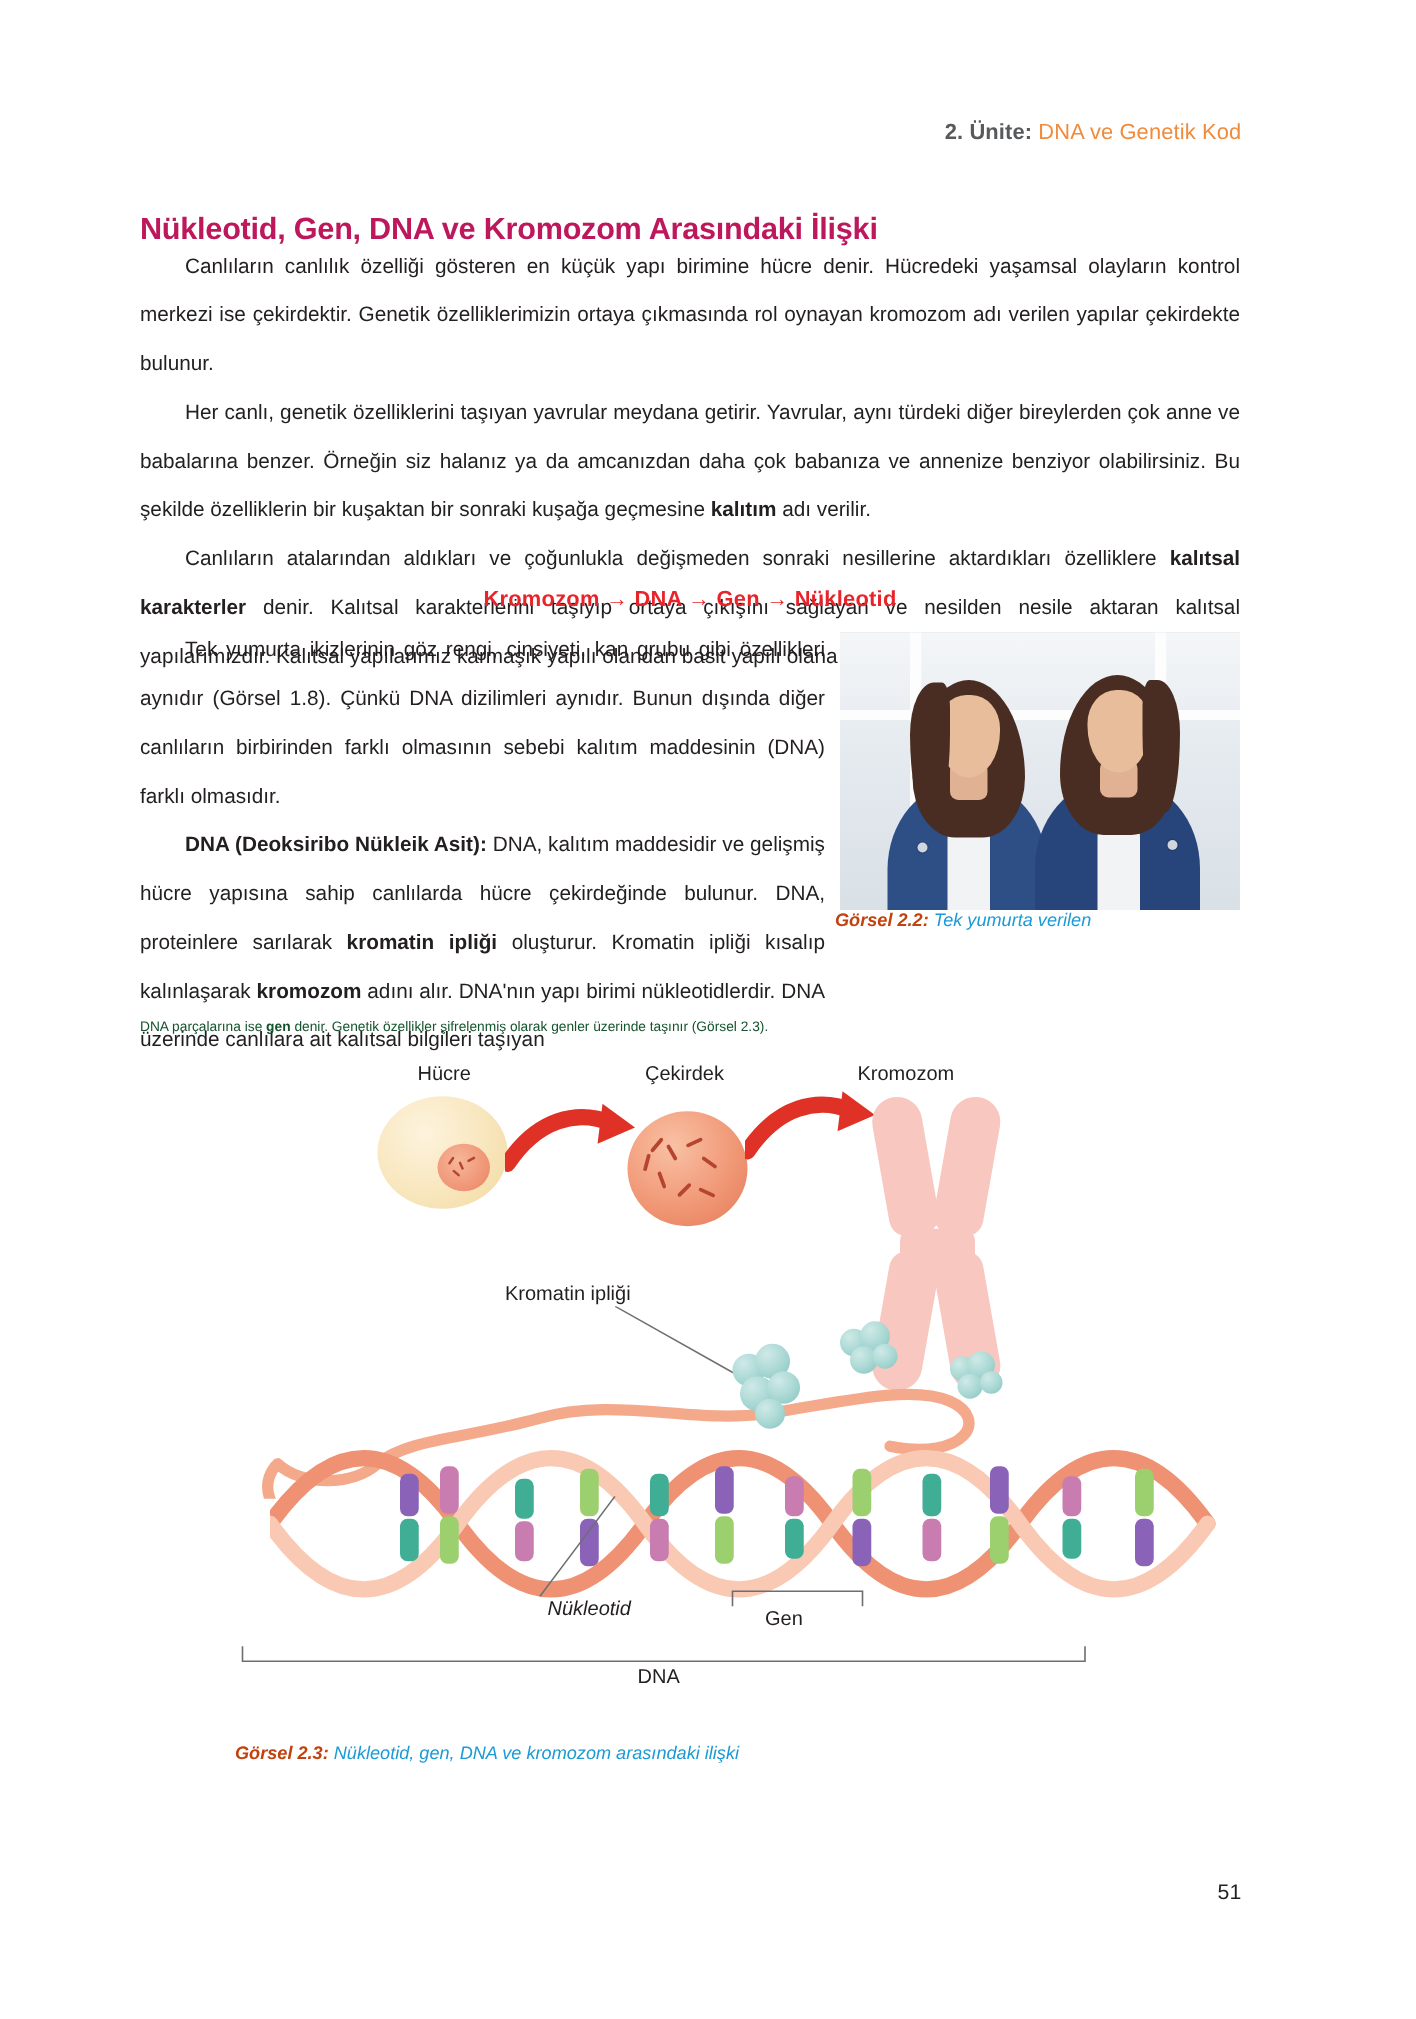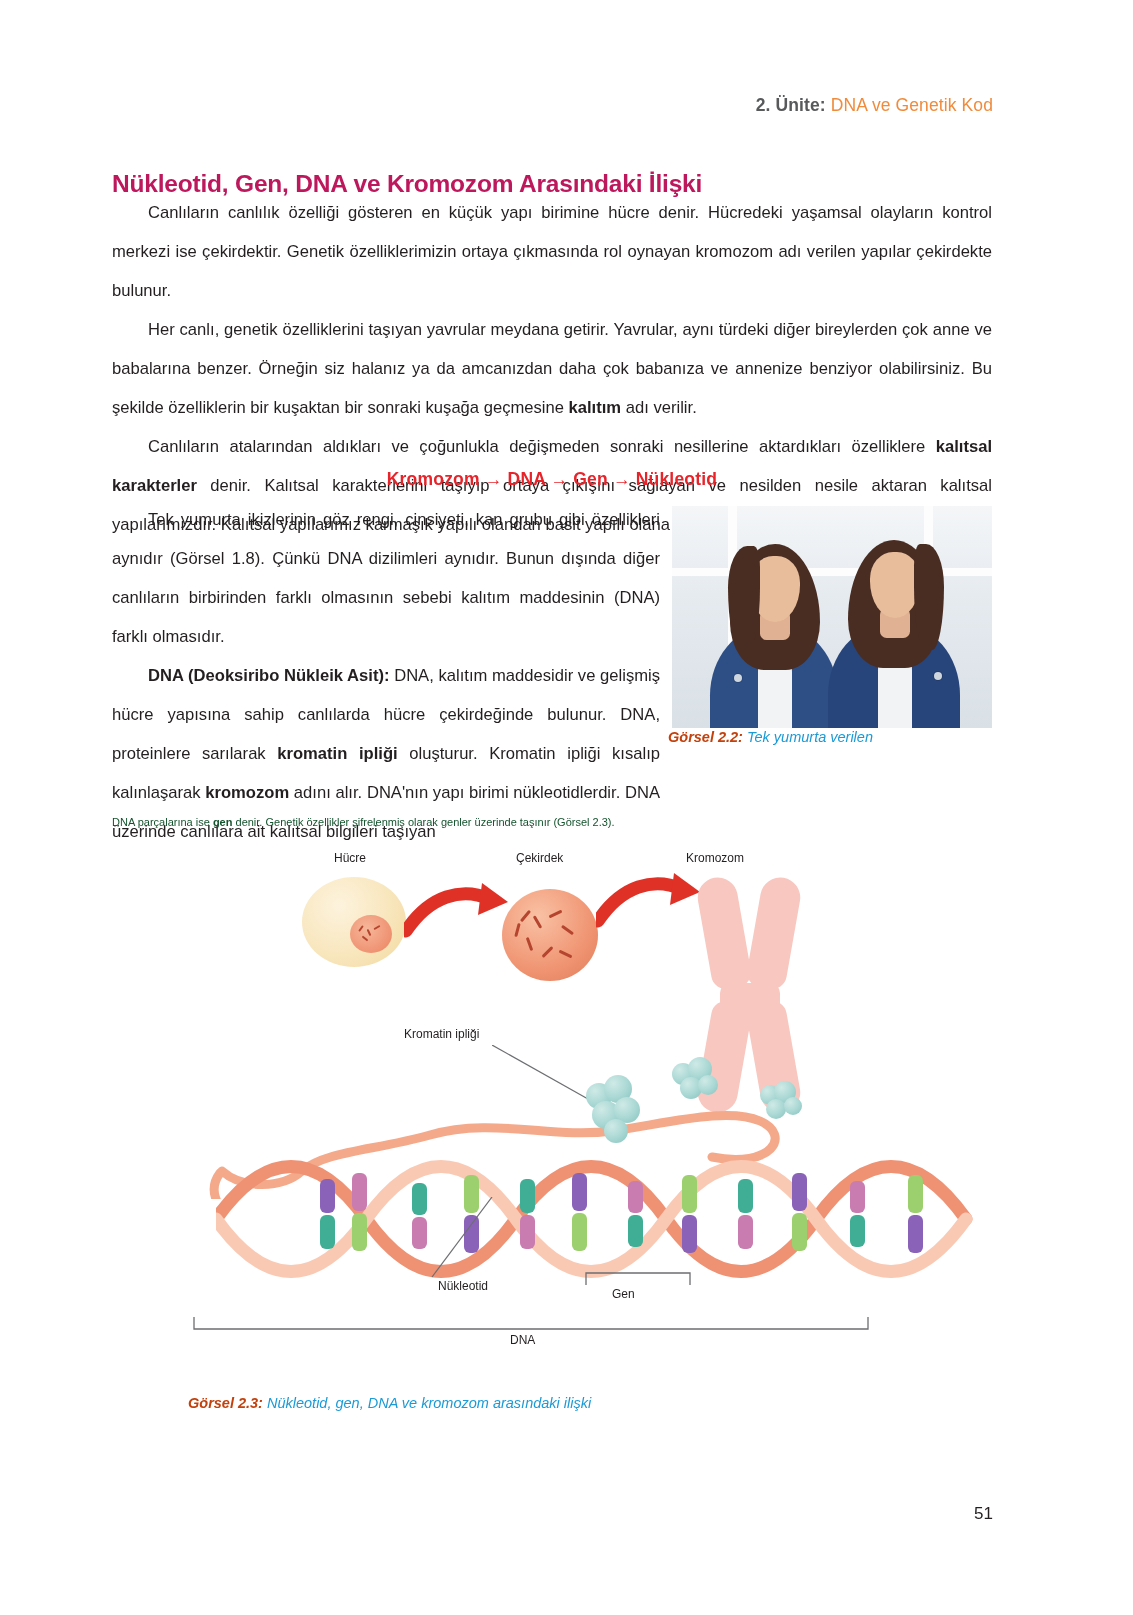--- a/index.html
+++ b/index.html
@@ -172,21 +172,21 @@
   
   .figure23 {
     position: absolute;
     left: 112px;
     top: 812px;
     width: 880px;
     height: 560px;
   }
   .fig-label {
     position: absolute;
-    font-size: 12px;
+    font-size: 16px;
     color: #231f20;
     white-space: nowrap;
   }
 
   .cell-outer {
     position: absolute;
     left: 190px; top: 48px;
     width: 104px; height: 90px;
     border-radius: 50%;
     background: radial-gradient(circle at 36% 32%, #fdf3dd 0%, #f8e6bd 55%, #f2d89e 100%);
@@ -423,21 +423,21 @@
         <rect x="522" y="66" width="15" height="34" rx="6" fill="#c87cb0"></rect>
         <rect x="576" y="24" width="15" height="38" rx="6" fill="#8a63b8"></rect>
         <rect x="576" y="64" width="15" height="38" rx="6" fill="#9ccf6e"></rect>
         <rect x="634" y="32" width="15" height="32" rx="6" fill="#c87cb0"></rect>
         <rect x="634" y="66" width="15" height="32" rx="6" fill="#3fae94"></rect>
         <rect x="692" y="26" width="15" height="38" rx="6" fill="#9ccf6e"></rect>
         <rect x="692" y="66" width="15" height="38" rx="6" fill="#8a63b8"></rect>
       </g>
     </svg>
 
-    <div class="fig-label" style="left:326px; top:450px;">Nükleotid</div>
+    <div class="fig-label" style="left:326px; top:450px;font-style:italic;">Nükleotid</div>
     <svg style="position:absolute; left:318px; top:368px;" width="70" height="86">
       <line x1="62" y1="0" x2="2" y2="80" stroke="#6d6e71" stroke-width="1.2"></line>
     </svg>
 
     <svg style="position:absolute; left:472px; top:442px;" width="110" height="16">
       <path d="M2 14 L2 2 L106 2 L106 14" stroke="#6d6e71" stroke-width="1.3" fill="none"></path>
     </svg>
     <div class="fig-label" style="left:500px; top:458px;">Gen</div>
 
     <svg style="position:absolute; left:80px; top:486px;" width="680" height="16">

